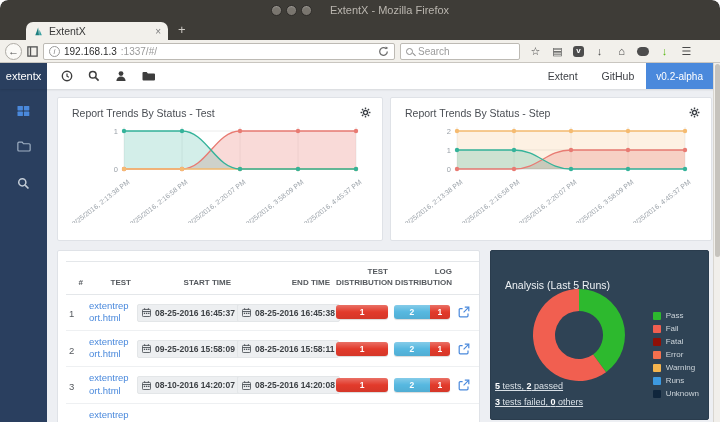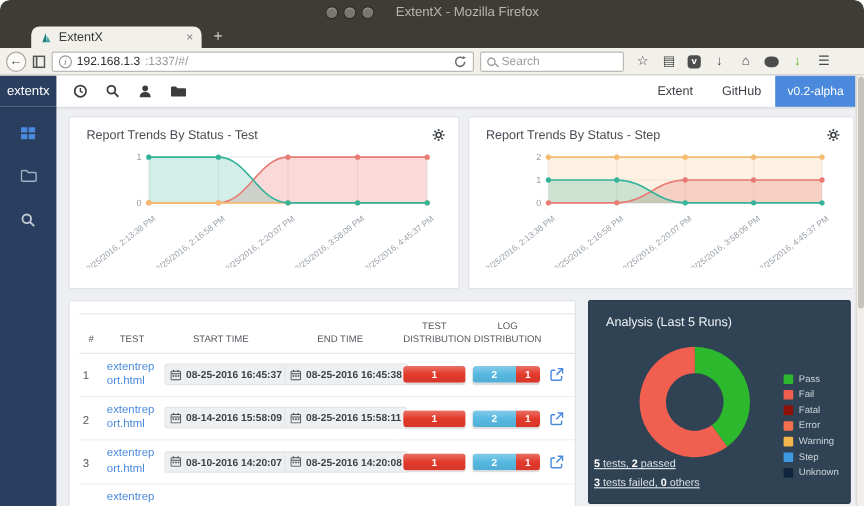--- a/index.html
+++ b/index.html
@@ -61,35 +61,35 @@
   .chart-card{height:144px;}
   .chart-card.test{width:326px;flex:0 0 auto;}
   .chart-card.step{flex:1;}
   .card-head{display:flex;justify-content:space-between;align-items:flex-start;padding:9px 11px 0 14px;}
   .card-title{font-size:10.5px;color:#4a4e54;}
   .gear-btn{line-height:0;}
   .row2{display:flex;gap:10px;margin-top:9px;}
   .reports-card{width:423px;flex:0 0 auto;height:240px;padding:10px 8px 0 8px;}
   .reports-title{font-size:10.5px;color:#4a4e54;padding:0 6px 10px 6px;}
   table.reports{border-collapse:collapse;width:100%;table-layout:fixed;}
-  table.reports th{font-size:8px;color:#55595e;text-align:center;font-weight:normal;
+  table.reports th{font-size:8px;color:#55595e;text-align:right;font-weight:bold;
     border-top:1px solid #e4e7ea;border-bottom:1px solid #e4e7ea;padding:5px 3px;vertical-align:bottom;line-height:1.35;}
   table.reports td{padding:5px 3px;border-bottom:1px solid #eef0f2;vertical-align:middle;}
   .row-num{font-size:9.5px;color:#55595e;}
   .file-link{color:#4a89dc;font-size:9.5px;line-height:1.3;word-break:break-all;text-decoration:none;display:inline-block;}
   .chip{display:inline-flex;align-items:center;gap:4px;background:#edeff1;border:1px solid #e3e6e8;
     border-radius:2px;padding:3px 4px;font-size:8.5px;color:#3d4145;font-weight:bold;white-space:nowrap;}
   .dist{display:flex;height:14px;border-radius:3px;overflow:hidden;
     box-shadow:0 1px 1px rgba(0,0,0,.15);}
   .dist.test{width:52px;} .dist.log{width:56px;}
   .seg{display:flex;align-items:center;justify-content:center;color:#fff;font-size:8.5px;font-weight:bold;
     background-image:linear-gradient(rgba(255,255,255,.28),rgba(255,255,255,0) 50%,rgba(0,0,0,.06));min-width:12px;}
   .analysis-card{flex:1;height:170px;background:#2f4355;border-radius:2px;position:relative;
     border:1px solid #2a3c4d;}
-  .an-title{font-size:10.5px;color:#eef2f5;position:absolute;left:14px;top:12px;}
+  .an-title{font-size:10.5px;color:#eef2f5;position:absolute;left:14px;top:28px;}
   .donut{position:absolute;left:32px;top:28px;}
   .legend{position:absolute;right:9px;top:60px;display:flex;flex-direction:column;gap:4px;}
   .lg-item{display:flex;align-items:center;gap:5px;font-size:8px;color:#ccd4da;padding-left:38px;}
   .lg-sw{width:8px;height:8px;border-radius:1px;flex:0 0 auto;}
   .an-summary{position:absolute;left:4px;bottom:9px;font-size:9px;color:#d9e0e6;line-height:1.7;text-decoration:underline;}
   .an-summary b{color:#fff;}
   .scrollbar{position:absolute;right:0;top:0;bottom:0;width:7px;background:#f1efeb;
     border-left:1px solid #d9d6d0;z-index:5;}
   .sb-thumb{position:absolute;top:1px;left:1px;width:5px;height:193px;background:#c6c3bd;border-radius:3px;}
   svg{display:block;}
@@ -419,21 +419,21 @@
                         <svg width="9" height="9" viewBox="0 0 10 10">
                           <rect x="0.5" y="1.6" width="9" height="7.9" rx="1" fill="none" stroke="#4c5157" stroke-width="1"></rect>
                           <line x1="0.5" y1="3.9" x2="9.5" y2="3.9" stroke="#4c5157"></line>
                           <line x1="2.9" y1="0.2" x2="2.9" y2="2" stroke="#4c5157"></line>
                           <line x1="7.1" y1="0.2" x2="7.1" y2="2" stroke="#4c5157"></line>
                           <rect x="2" y="5.2" width="1.5" height="1.5" fill="#4c5157"></rect>
                           <rect x="4.4" y="5.2" width="1.5" height="1.5" fill="#4c5157"></rect>
                           <rect x="6.8" y="5.2" width="1.5" height="1.5" fill="#4c5157"></rect>
                         </svg>
                       </span>
-                      <span>08-14-2016 15:58:09</span>
+                      <span>09-25-2016 15:58:09</span>
                     </span></td>
                   <td><span class="chip">
                       <span>
                         <svg width="9" height="9" viewBox="0 0 10 10">
                           <rect x="0.5" y="1.6" width="9" height="7.9" rx="1" fill="none" stroke="#4c5157" stroke-width="1"></rect>
                           <line x1="0.5" y1="3.9" x2="9.5" y2="3.9" stroke="#4c5157"></line>
                           <line x1="2.9" y1="0.2" x2="2.9" y2="2" stroke="#4c5157"></line>
                           <line x1="7.1" y1="0.2" x2="7.1" y2="2" stroke="#4c5157"></line>
                           <rect x="2" y="5.2" width="1.5" height="1.5" fill="#4c5157"></rect>
                           <rect x="4.4" y="5.2" width="1.5" height="1.5" fill="#4c5157"></rect>
@@ -544,21 +544,21 @@
               <div class="lg-item">
                 <span class="lg-sw" style="background:#f4704e"></span>
                 <span>Error</span>
               </div>
               <div class="lg-item">
                 <span class="lg-sw" style="background:#f5b54e"></span>
                 <span>Warning</span>
               </div>
               <div class="lg-item">
                 <span class="lg-sw" style="background:#3d9ae1"></span>
-                <span>Step</span>
+                <span>Runs</span>
               </div>
               <div class="lg-item">
                 <span class="lg-sw" style="background:#10263c"></span>
                 <span>Unknown</span>
               </div>
             </div>
           <div class="an-summary" id="an-summary">
               <div><b>5</b><span> tests, </span><b>2</b><span> passed</span></div>
               <div><b>3</b><span> tests failed, </span><b>0</b><span> others</span></div>
             </div>

